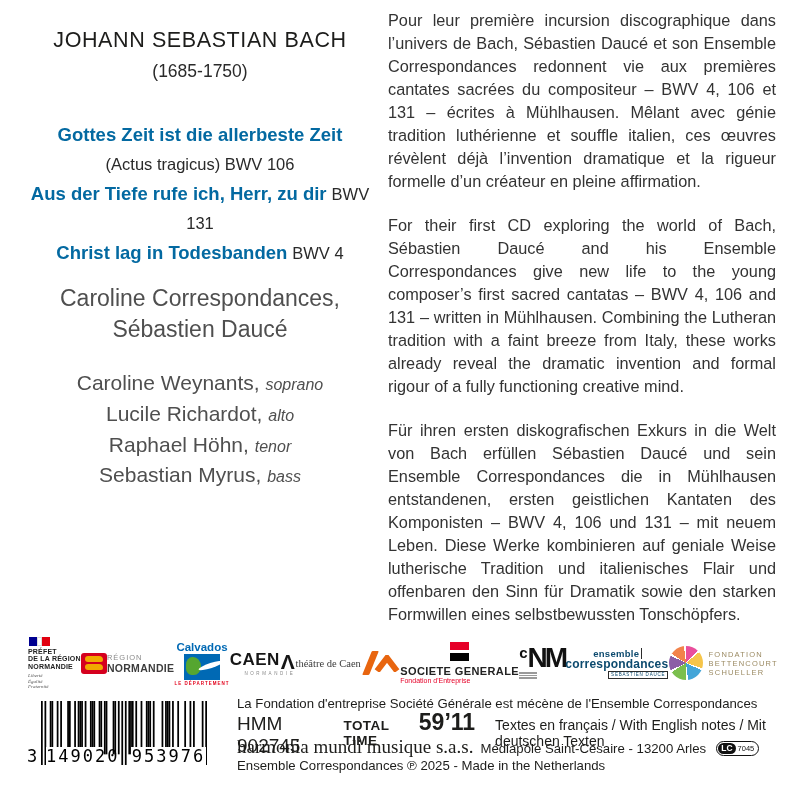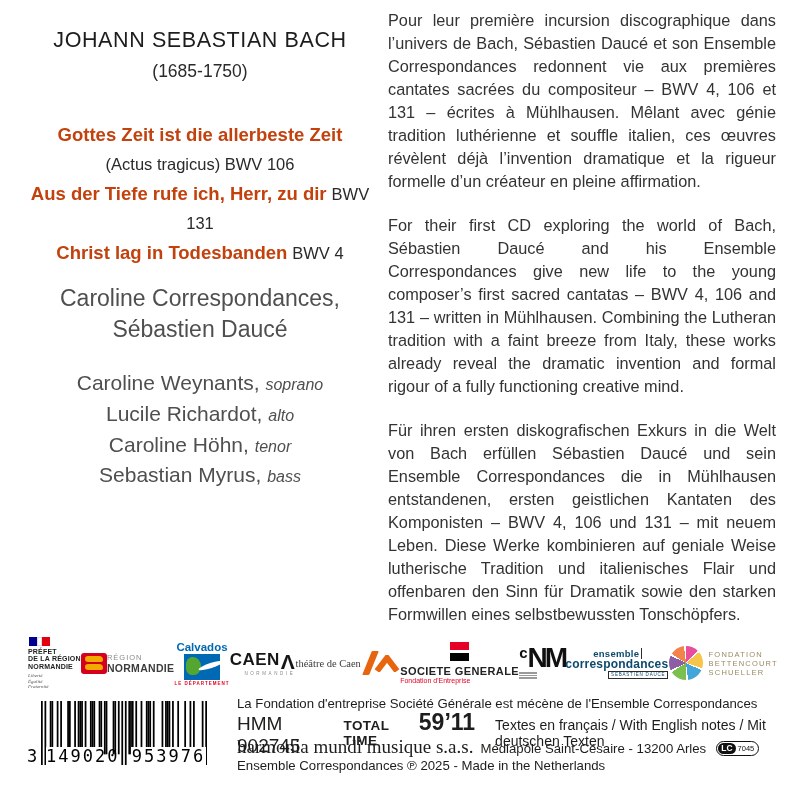--- a/index.html
+++ b/index.html
@@ -4,21 +4,21 @@
 <style>
   html,body{margin:0;padding:0;background:#fff;}
   .page{position:relative;width:800px;height:800px;background:#ffffff;overflow:hidden;
         font-family:"Liberation Sans",sans-serif;color:#1d1d1b;}
 
   
   .left-col{position:absolute;left:28px;top:0;width:344px;text-align:center;}
   .composer{position:absolute;left:0;right:0;top:28px;font-size:21.5px;letter-spacing:.6px;color:#1d1d1b;}
   .dates{position:absolute;left:0;right:0;top:61px;font-size:17.5px;color:#2a2a2a;}
   .works{position:absolute;left:-12px;right:-12px;top:121px;line-height:28.4px;}
-  .wt{font-weight:bold;font-size:18.5px;color:#c2410c;}
+  .wt{font-weight:bold;font-size:18.5px;color:#0369a1;}
   .wsub{font-size:16.5px;color:#2a2a2a;}
   .wbwv{font-size:16.5px;color:#2a2a2a;margin-left:5px;}
   .ensemble{position:absolute;left:-10px;right:-10px;top:283px;font-size:23px;line-height:30.5px;color:#4f4f4f;}
   .performers{position:absolute;left:0;right:0;top:369px;font-size:21px;line-height:28.8px;color:#4f4f4f;}
   .pvoice{font-style:italic;font-size:16px;}
 
   
   .right-col{position:absolute;left:388px;top:9px;width:388px;}
   .right-col p{margin:0 0 21px 0;font-size:16.3px;line-height:23px;color:#333;
                text-align:justify;text-justify:inter-word;}
@@ -135,21 +135,21 @@
     </div>
 
     <div class="ensemble">
       <div>Caroline Correspondances,</div>
       <div>Sébastien Daucé</div>
     </div>
 
     <div class="performers">
       <div><span>Caroline Weynants,</span> <span class="pvoice">soprano</span></div>
       <div><span>Lucile Richardot,</span> <span class="pvoice">alto</span></div>
-      <div><span>Caroline Höhn,</span> <span class="pvoice">tenor</span></div>
+      <div><span>Raphael Höhn,</span> <span class="pvoice">tenor</span></div>
       <div><span>Sebastian Myrus,</span> <span class="pvoice">bass</span></div>
     </div>
   </div>
 
   <div class="right-col">
     <p>Pour leur première incursion discographique dans l’univers de Bach, Sébastien Daucé et son Ensemble Correspondances redonnent vie aux premières cantates sacrées du compositeur – BWV 4, 106 et 131 – écrites à Mühlhausen. Mêlant avec génie tradition luthérienne et souffle italien, ces œuvres révèlent déjà l’invention dramatique et la rigueur formelle d’un créateur en pleine affirmation.</p>
     <p>For their first CD exploring the world of Bach, Sébastien Daucé and his Ensemble Correspondances give new life to the young composer’s first sacred cantatas – BWV 4, 106 and 131 – written in Mühlhausen. Combining the Lutheran tradition with a faint breeze from Italy, these works already reveal the dramatic invention and formal rigour of a fully functioning creative mind.</p>
     <p>Für ihren ersten diskografischen Exkurs in die Welt von Bach erfüllen Sébastien Daucé und sein Ensemble Correspondances die in Mühlhausen entstandenen, ersten geistlichen Kantaten des Komponisten – BWV 4, 106 und 131 – mit neuem Leben. Diese Werke kombinieren auf geniale Weise lutherische Tradition und italienisches Flair und offenbaren den Sinn für Dramatik sowie den starken Formwillen eines selbstbewussten Tonschöpfers.</p>
   </div>
 

